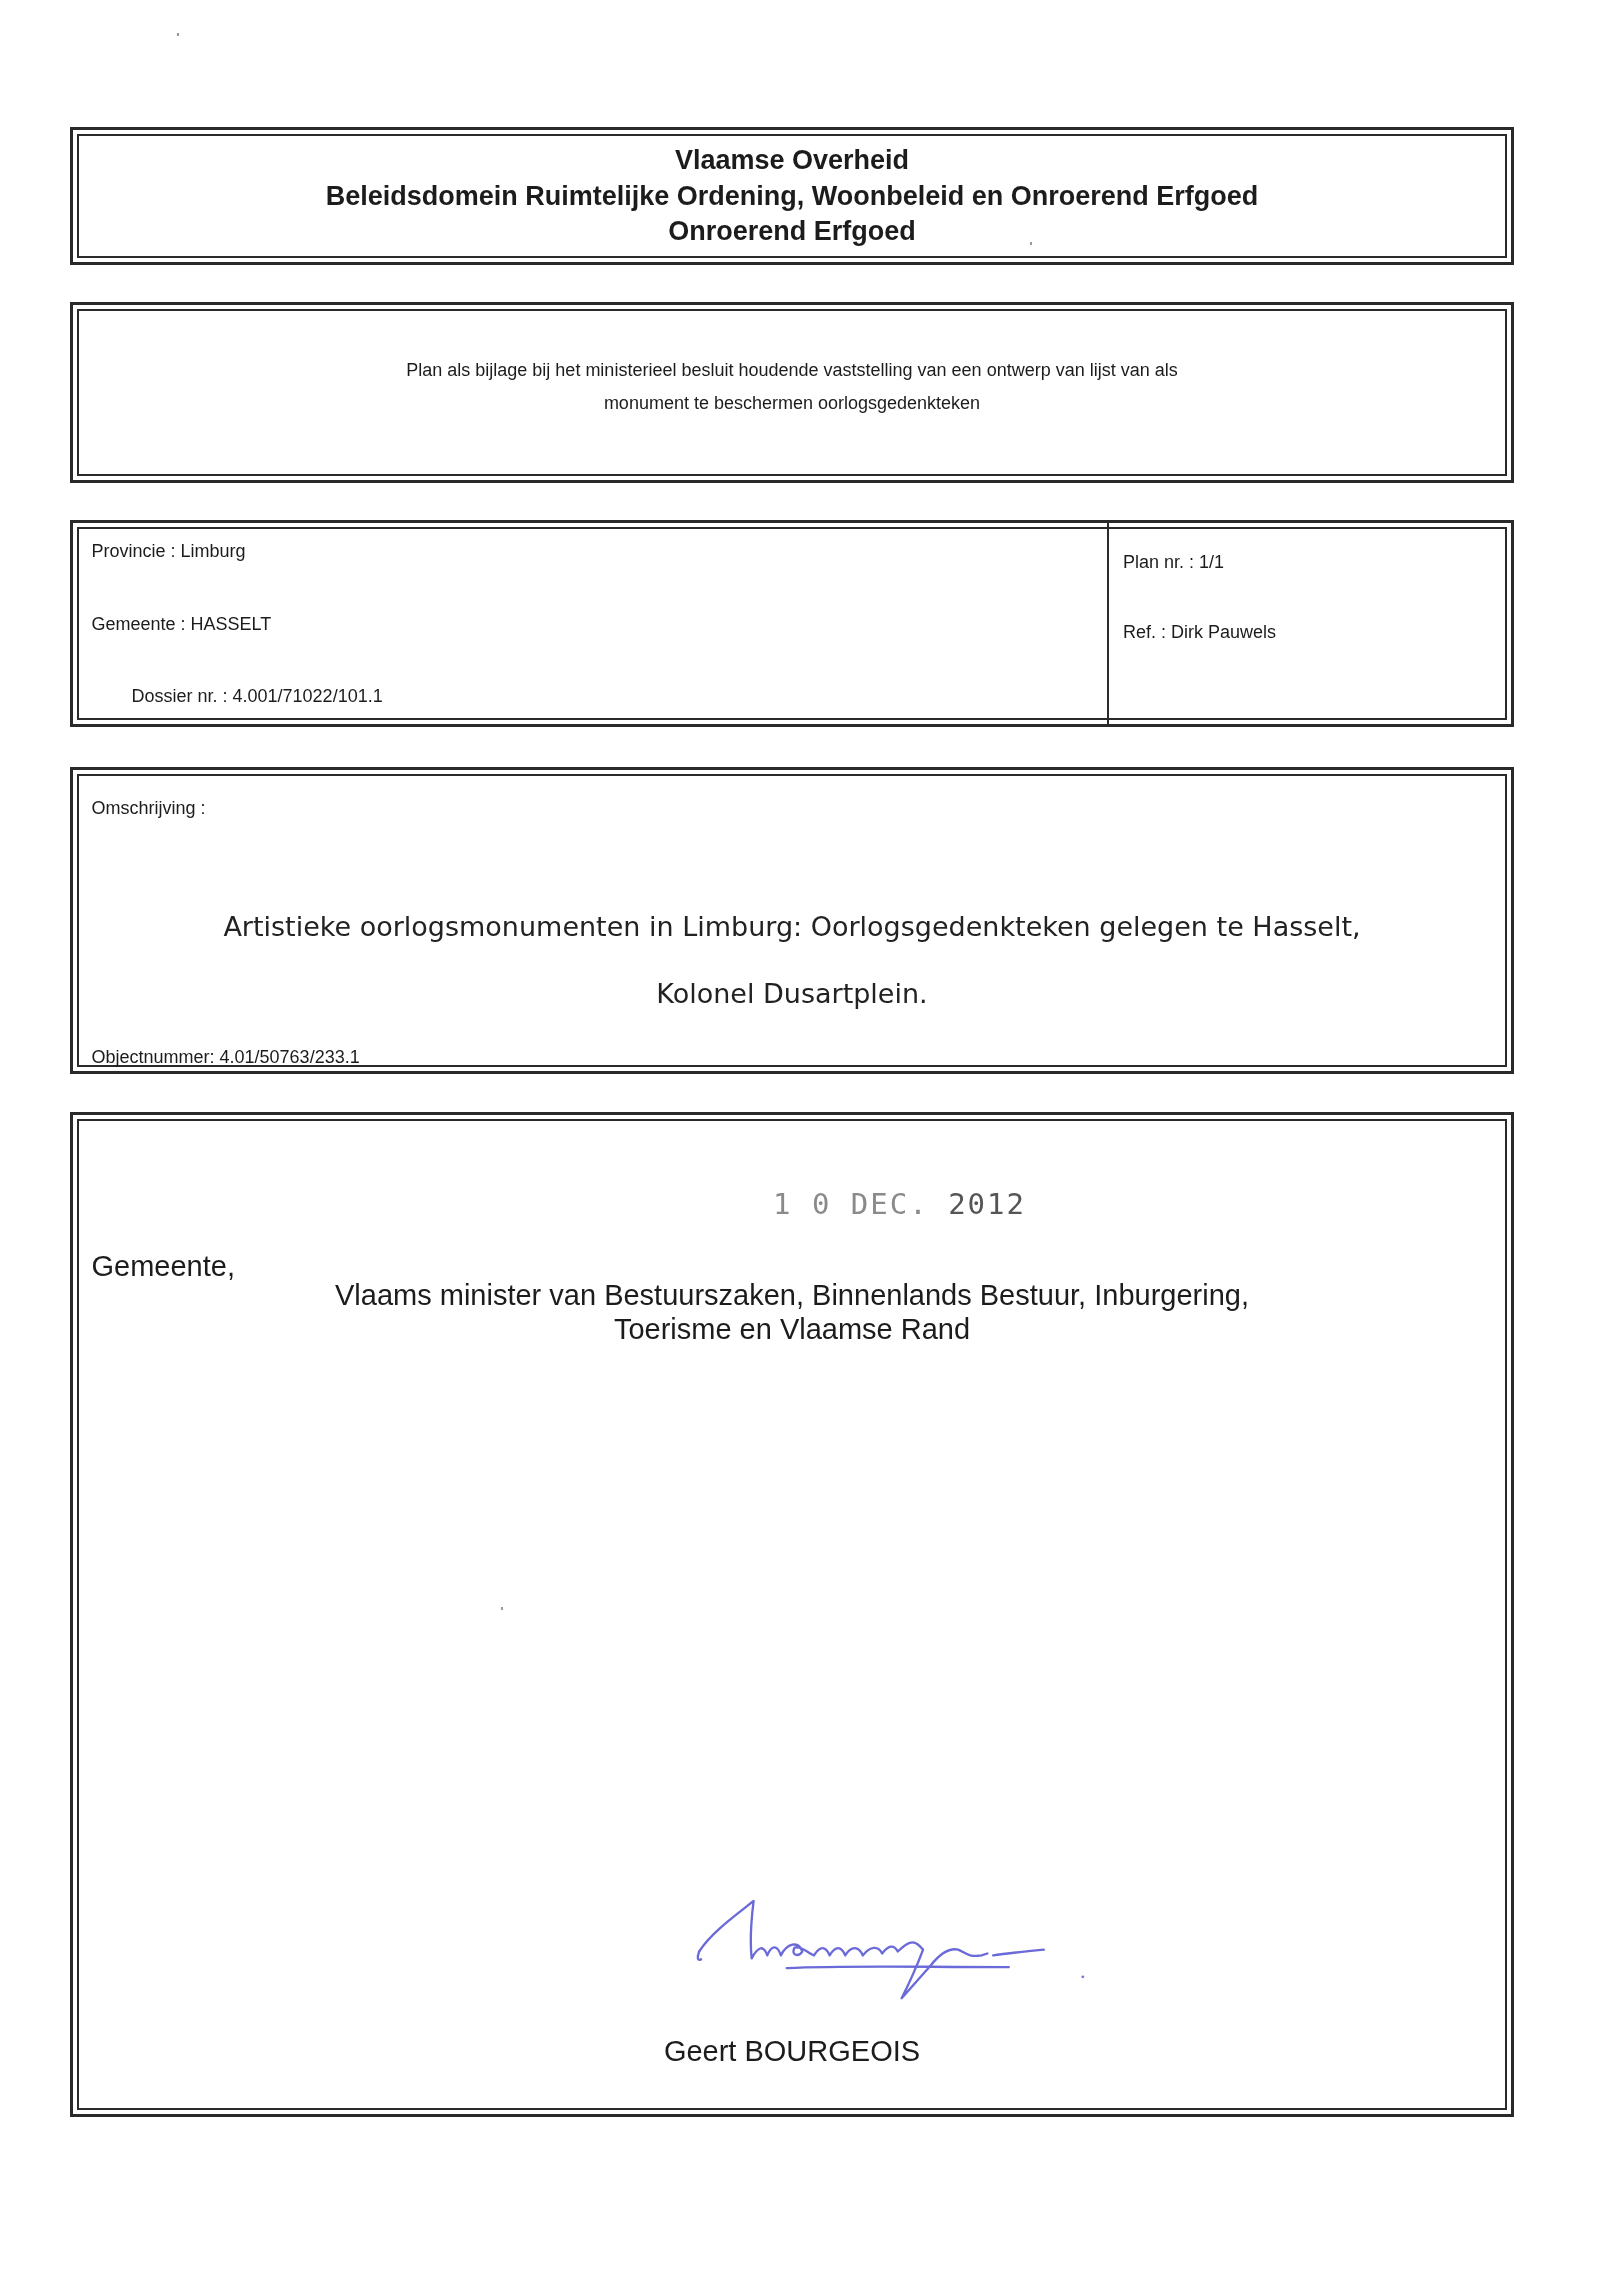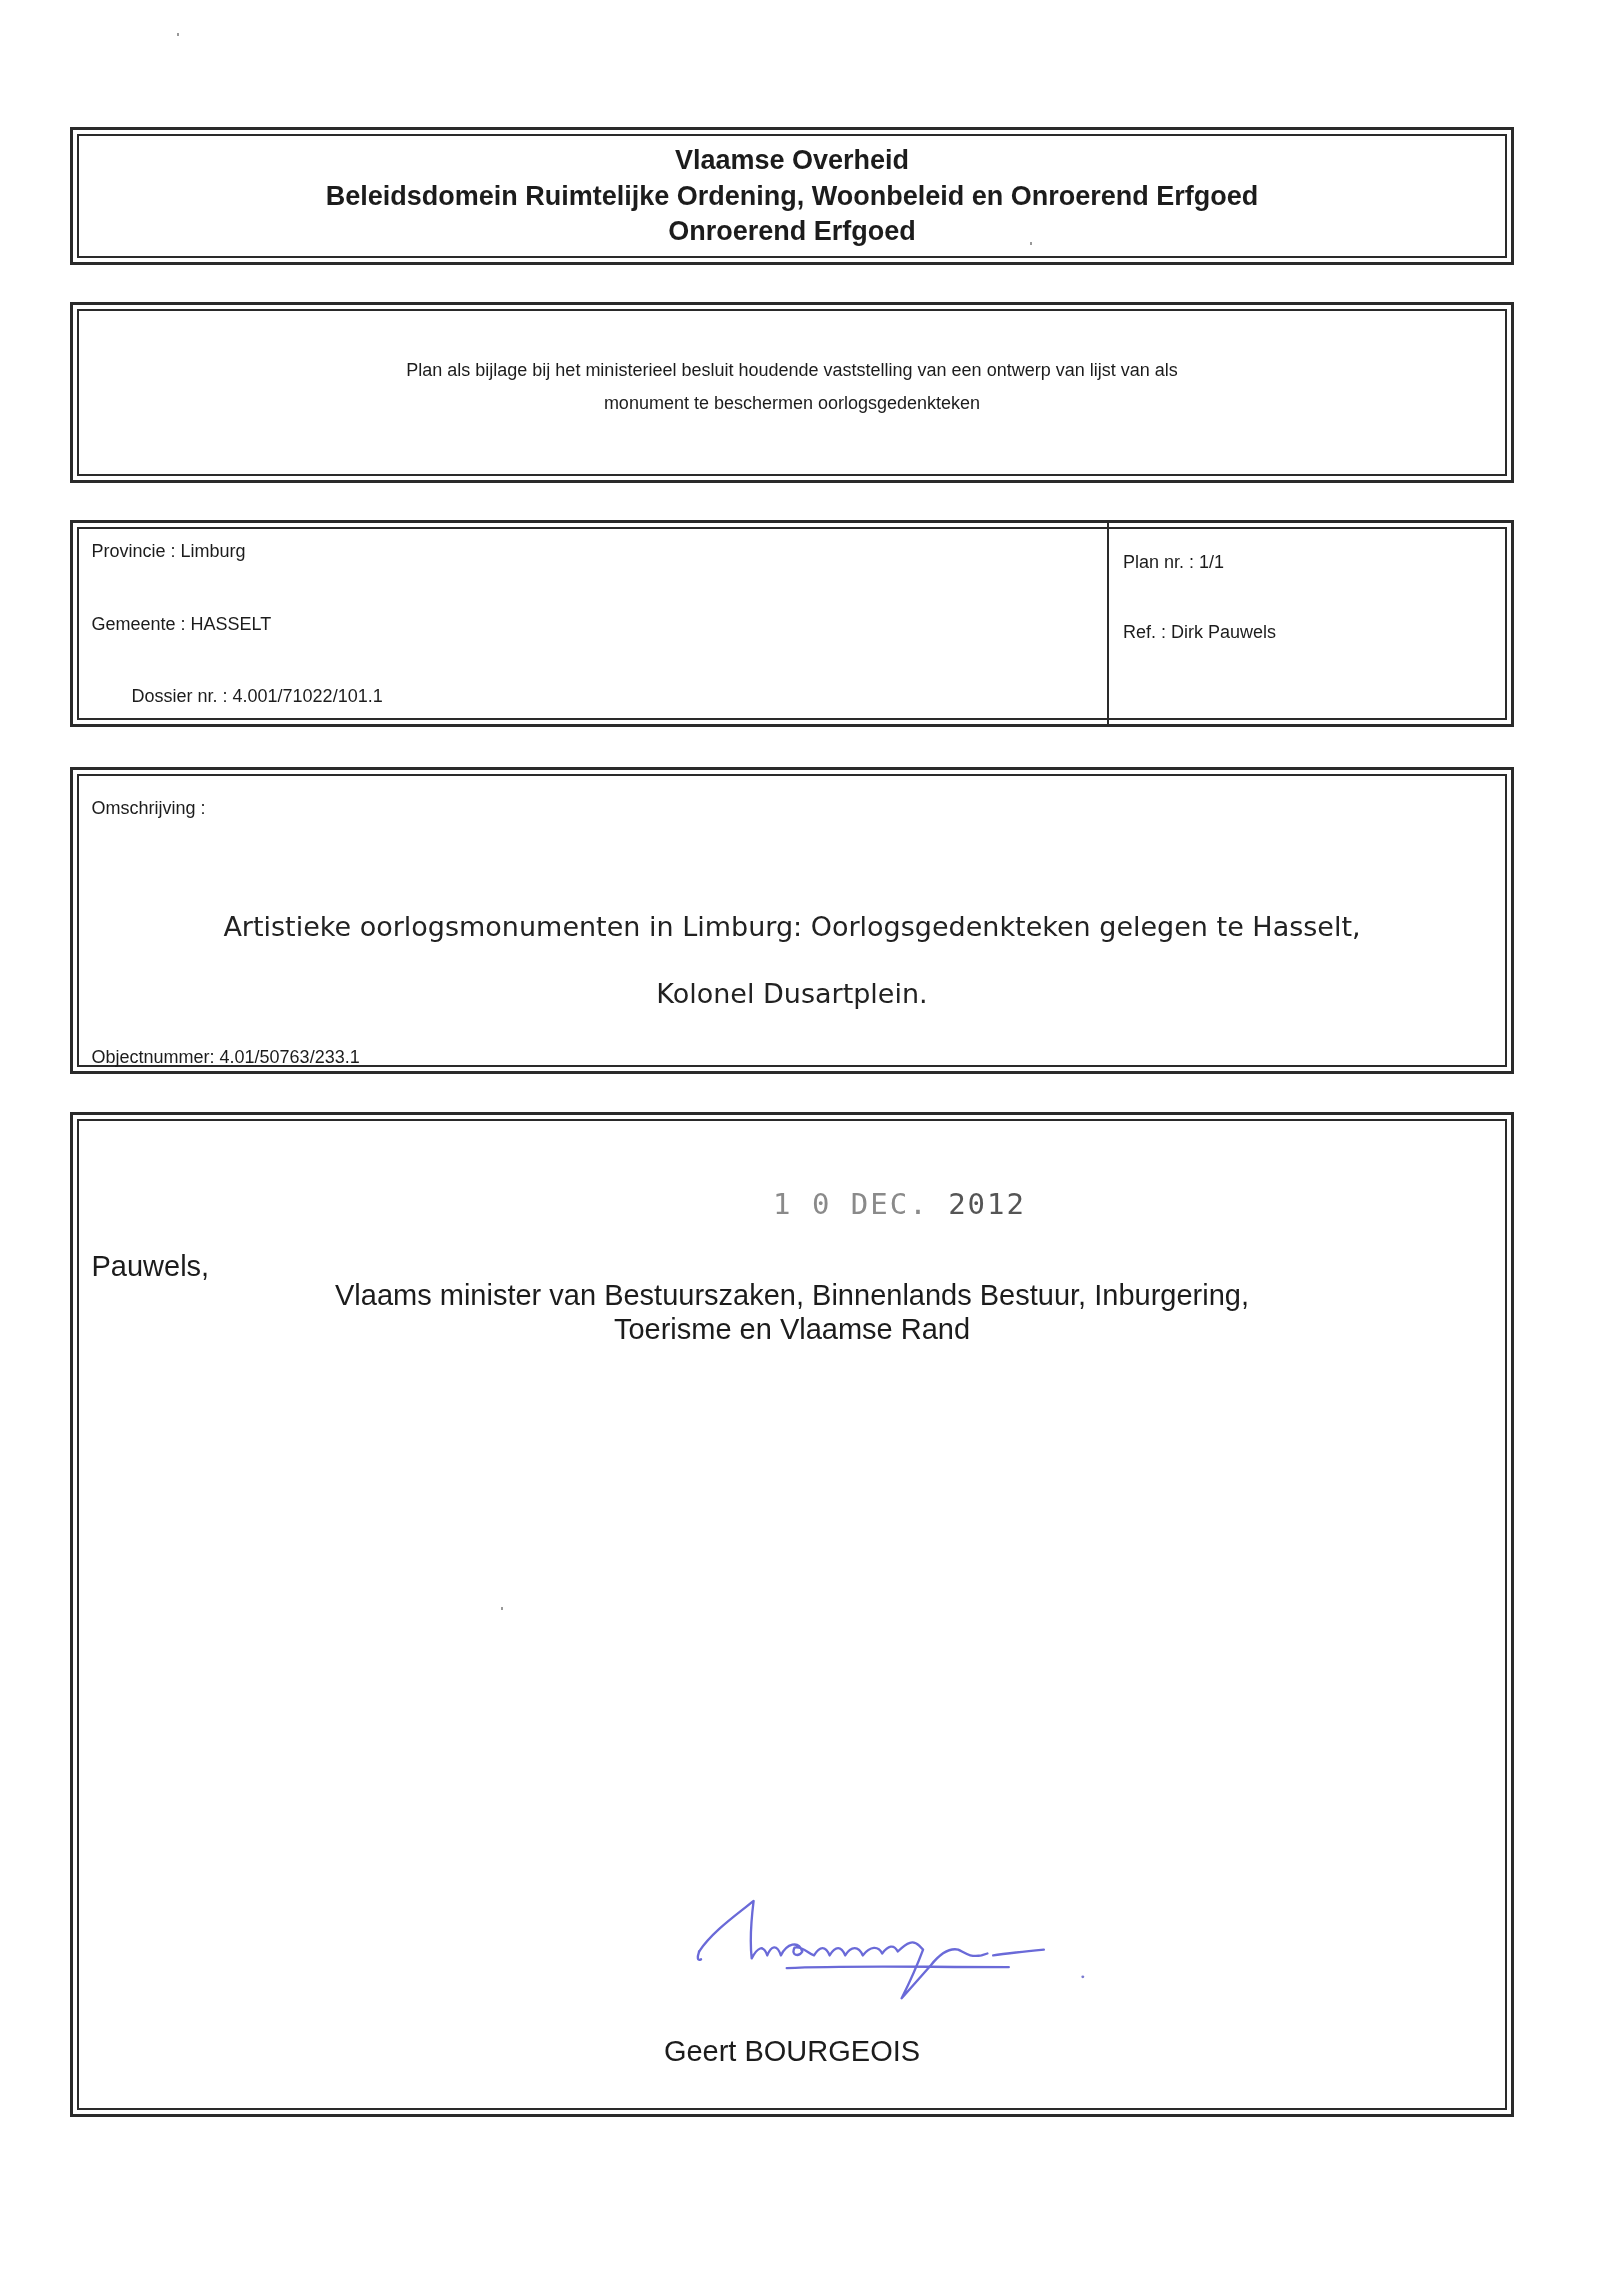--- a/index.html
+++ b/index.html
@@ -53,21 +53,21 @@
   <div class="t center desc" style="top:210px;">Kolonel Dusartplein.</div>
   <div class="t body29" style="left:18.5px; top:278px;">Objectnummer: 4.01/50763/233.1</div>
 </div>
 
 <div class="frame" style="top:1112px; height:1005px;">
   <div class="inner"></div>
   <div class="t stamp" style="left:700px; top:75px;">
     <span>1 0 DEC.</span>
     <span class="yr">2012</span>
   </div>
-  <div class="t body30" style="left:18.5px; top:137px;">Pauwels,</div>
+  <div class="t body30" style="left:18.5px; top:137px;">Gemeente,</div>
   <div class="t center body30" style="top:166px;">Vlaams minister van Bestuurszaken, Binnenlands Bestuur, Inburgering,</div>
   <div class="t center body30" style="top:200px;">Toerisme en Vlaamse Rand</div>
 
   <svg style="position:absolute; left:620px; top:782px;" width="429" height="112" viewBox="0 0 440 115" fill="none">
     <g stroke="#6a6ad8" stroke-width="2.4" stroke-linecap="round" stroke-linejoin="round">
       <path d="M6 56 C 20 35, 45 18, 62 4 C 60 20, 58 45, 60 63 C 66 52, 72 48, 76 60 C 80 50, 86 48, 90 60 C 96 48, 108 44, 112 56 C 108 62, 100 60, 104 52 C 112 50, 118 58, 124 60 C 130 50, 136 50, 140 60 C 146 50, 152 50, 156 60 C 162 50, 170 50, 174 60 C 182 50, 190 50, 194 58 C 200 50, 206 48, 210 56 C 220 46, 226 44, 232 50 L 236 54 C 230 70, 222 88, 214 104 L 244 70 C 252 60, 262 52, 272 54 C 280 58, 284 62, 296 60 L 302 58"></path>
       <path d="M6 56 C 4 62, 4 66, 8 64"></path>
       <path d="M96 73 C 160 70, 230 72, 324 72"></path>
       <path d="M308 60 C 320 58, 340 56, 360 54"></path>
     </g>

